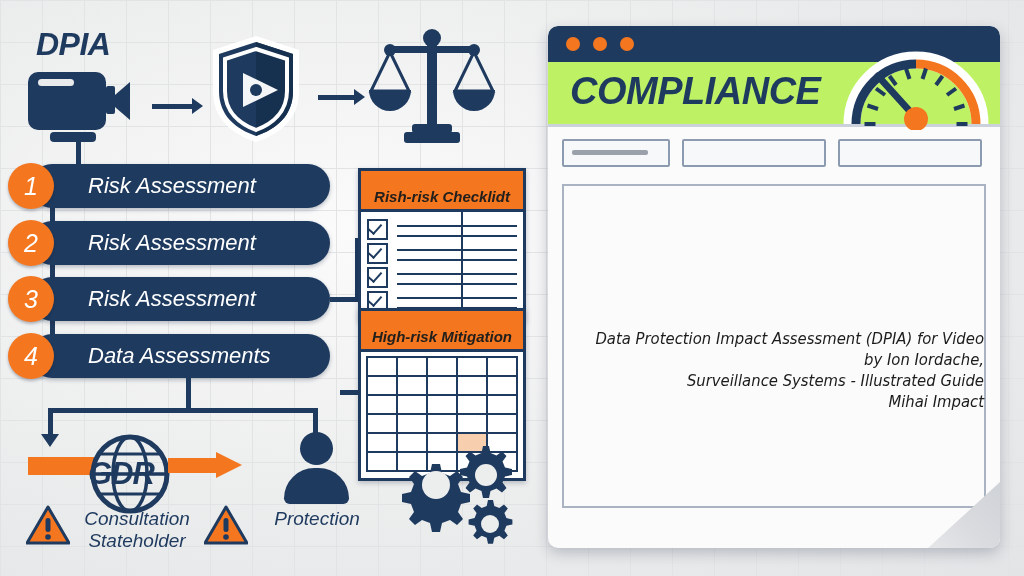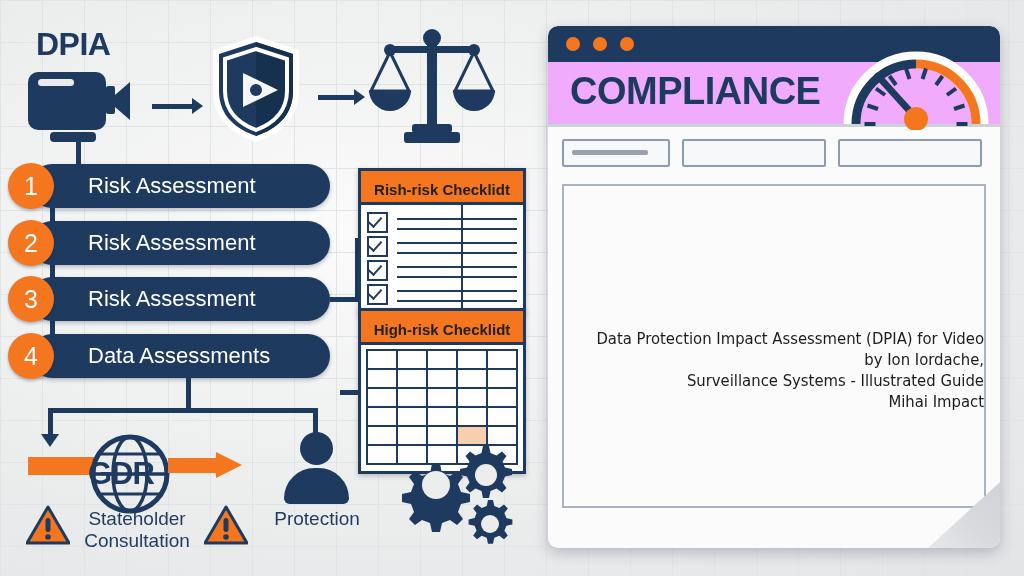--- a/index.html
+++ b/index.html
@@ -7,20 +7,21 @@
     width:1024px;height:576px;overflow:hidden;
     font-family:"Liberation Sans", sans-serif;
     background:#f2f2f2;
   }
   #stage{
     position:relative;width:1024px;height:576px;overflow:hidden;
     background:
       linear-gradient(#e2e3e5 1px, transparent 1px) 0 0/42px 42px,
       linear-gradient(90deg,#e2e3e5 1px, transparent 1px) 0 0/42px 42px,
       radial-gradient(ellipse at 35% 40%, #fbfbfc 0%, #eceded 55%, #e3e4e6 100%);
+    font-style: italic;
   }
 
   
   .abs{position:absolute;}
   .line{position:absolute;background:#1e3a5f;}
 
   
   #dpia-label{
     left:36px;top:26px;font-size:32px;font-weight:bold;color:#1e3a5f;
     letter-spacing:-0.5px;
@@ -50,21 +51,21 @@
         box-shadow:0 2px 4px rgba(20,35,60,.28);}
   .step .lbl{position:absolute;left:58px;top:0;height:44px;line-height:44px;color:#ffffff;
         font-size:22px;white-space:nowrap;}
   .badge{position:absolute;left:-22px;top:-1px;width:46px;height:46px;border-radius:50%;
         background:#f4761f;box-shadow:0 2px 3px rgba(20,35,60,.3);
         color:#ffffff;font-size:25px;text-align:center;line-height:46px;}
 
   
   .panel{position:absolute;background:#ffffff;border:3px solid #1e3a5f;box-shadow:0 2px 5px rgba(20,35,60,.25);}
   .panel-hd{background:#f4761f;color:#23201c;font-size:15px;font-weight:bold;
-        text-align:center;padding:10px 0 4px;border-bottom:3px solid #1e3a5f;white-space:nowrap;}
+        text-align:center;padding:17px 0 4px;border-bottom:3px solid #1e3a5f;white-space:nowrap;}
 
   
   .ck-row{display:flex;align-items:center;height:24px;padding:0 6px;}
   .ck-box{width:17px;height:17px;border:2.5px solid #1e3a5f;flex:0 0 auto;position:relative;background:#fff;}
   .ck-box::after{content:"";position:absolute;left:2px;top:0px;width:6px;height:11px;
         border:solid #1e3a5f;border-width:0 2.8px 2.8px 0;transform:rotate(42deg);}
   .ck-lines{flex:1;margin-left:9px;height:17px;position:relative;}
   .ck-lines i{position:absolute;left:0;right:0;height:2px;background:#1e3a5f;}
   .ck-vsep{position:absolute;top:0;bottom:0;width:2px;background:#1e3a5f;}
 
@@ -98,21 +99,21 @@
   .cap{position:absolute;color:#1e3a5f;font-size:19px;line-height:22px;text-align:center;}
 
   
   #gears{left:388px;top:442px;width:140px;height:118px;}
 
   
   #browser{left:548px;top:26px;width:452px;height:522px;background:#fbfbfb;
         border-radius:10px;box-shadow:0 5px 14px rgba(30,45,70,.25);overflow:hidden;}
   #titlebar{height:36px;background:#1e3a5f;border-radius:9px 9px 0 0;display:flex;align-items:center;padding-left:18px;gap:13px;}
   .dot{width:14px;height:14px;border-radius:50%;background:#f4761f;}
-  #headerbar{position:relative;height:62px;border-bottom:3px solid #ccd2dc;background:#f0abfc;padding-left:18px;}
+  #headerbar{position:relative;height:62px;border-bottom:3px solid #ccd2dc;background:#bef264;padding-left:18px;}
   #compliance{position:absolute;left:22px;top:8px;font-size:38px;font-weight:bold;color:#1e3a5f;letter-spacing:-0.5px;}
   #gauge{position:absolute;right:8px;top:-24px;width:152px;height:92px;}
   #toolbar{display:flex;gap:12px;padding:12px 14px 0;}
   .tb{height:24px;border:2px solid #8d9bb0;background:#f7f8f9;border-radius:2px;}
   .tb.a{width:104px;position:relative;}
   .tb.a::after{content:"";position:absolute;left:8px;top:9px;width:76px;height:5px;background:#9aa1ab;border-radius:2px;}
   .tb.b{width:140px;}
   .tb.c{width:140px;}
   #canvas{position:absolute;left:14px;top:158px;right:14px;bottom:40px;border:2px solid #a9b3c2;background:#fbfbfb;}
   #booktext{position:absolute;left:0;right:0;top:142px;text-align:right;
@@ -229,21 +230,21 @@
         <span class="ck-box"></span>
         <span class="ck-lines">
             <i style="top:4px"></i>
             <i style="top:14px"></i>
           </span>
       </div>
     </div>
   </div>
 
   <div class="panel" style="left:358px;top:308px;width:162px;">
-    <div class="panel-hd">High-risk Checklidt</div>
+    <div class="panel-hd">High-risk Mitigation</div>
     <div class="grid-wrap">
       <div class="grid">
         <div></div>
           <div></div>
           <div></div>
           <div></div>
           <div></div>
         <div></div>
           <div></div>
           <div></div>
@@ -307,22 +308,22 @@
   </div>
   <div class="warn" style="left:204px;top:505px;">
     <svg width="44" height="40" viewBox="0 0 44 40">
       <path d="M22 2 L43 38 H1 Z" fill="#f4761f" stroke="#1e3a5f" stroke-width="3" stroke-linejoin="round"></path>
       <rect x="19.5" y="13" width="5" height="14" rx="2.5" fill="#1e3a5f"></rect>
       <circle cx="22" cy="32" r="2.8" fill="#1e3a5f"></circle>
     </svg>
   </div>
 
   <div class="cap" style="left:72px;top:508px;width:130px;">
+    <div>Consultation</div>
     <div>Stateholder</div>
-    <div>Consultation</div>
   </div>
   <div class="cap" style="left:252px;top:508px;width:130px;">
     <div>Protection</div>
   </div>
 
   <div class="abs" id="gears">
     <svg width="140" height="118" viewBox="0 0 140 118">
       <g fill="#1e3a5f">
         <path d="M44 22 l8 0 2 9 8 3 7-5 6 6 -5 7 3 8 9 2 0 8 -9 2 -3 8 5 7 -6 6 -7-5 -8 3 -2 9 -8 0 -2-9 -8-3 -7 5 -6-6 5-7 -3-8 -9-2 0-8 9-2 3-8 -5-7 6-6 7 5 8-3 z"></path>
         <circle cx="48" cy="43" r="14" fill="#eceded"></circle>

